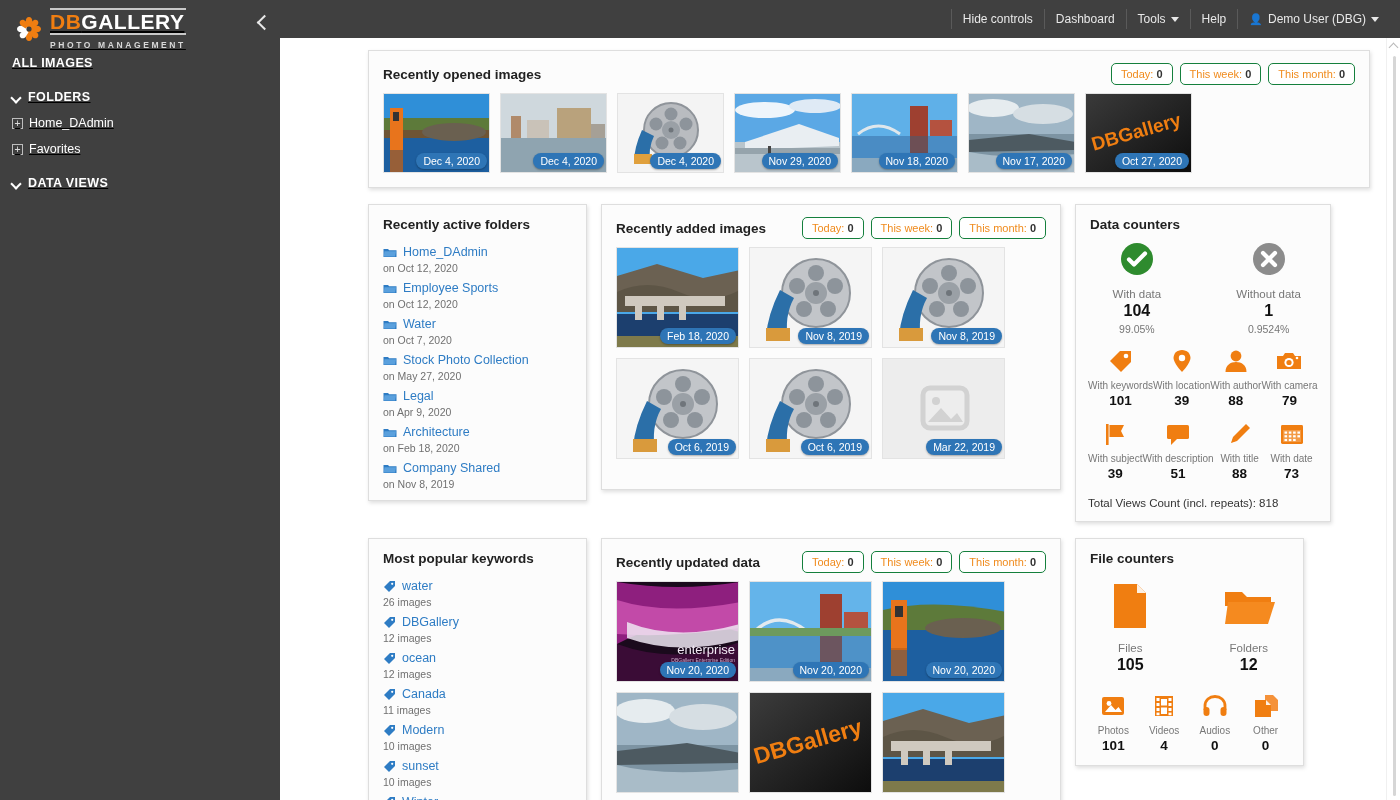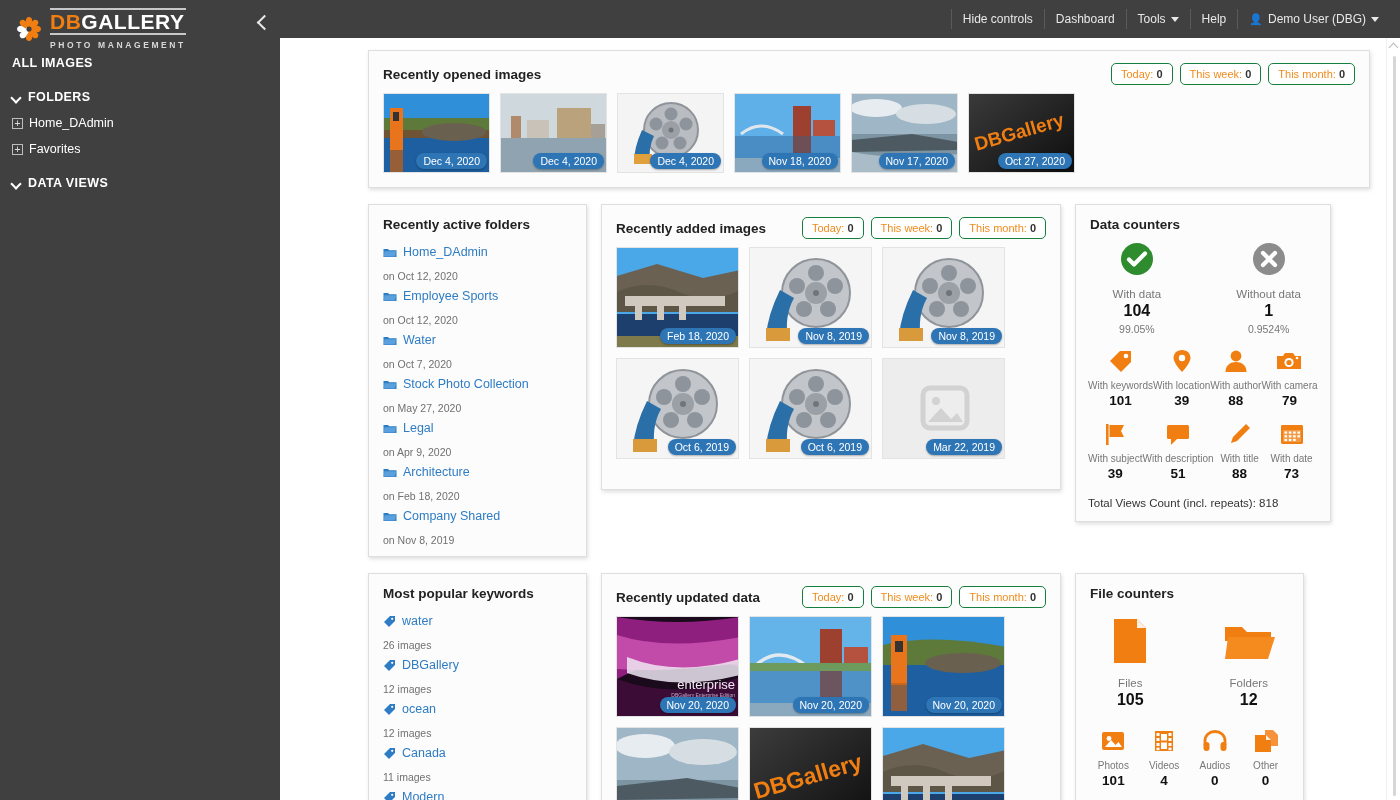--- a/index.html
+++ b/index.html
@@ -2,21 +2,21 @@
 <html><head>
 <meta charset="utf-8">
 <style>
   * { box-sizing: border-box; margin: 0; padding: 0; }
   html, body {
     width: 1400px; height: 800px;
     font-family: "Liberation Sans", sans-serif;
     background: #ffffff;
     overflow: hidden;
   }
-  .app { position: relative; width: 1400px; height: 612px; display: flex; }
+  .app { position: relative; width: 1400px; height: 612px; display: flex; text-decoration: underline; }
 
   
   .sidebar {
     width: 280px; height: 800px;
     background: #404040;
     color: #ffffff;
     flex: 0 0 280px;
     position: relative;
     overflow: hidden;
   }
@@ -135,21 +135,21 @@
   .col-left { flex: 0 0 219px; }
   .col-mid { flex: 0 0 460px; }
   .col-right { flex: 0 0 229px; }
 
   
   .list-body { padding: 0 14px 10px 14px; }
   .list-item { padding-top: 7px; cursor: pointer; }
   .list-link {
     font-size: 12.5px; color: #2e7cc4; display: flex; align-items: center; gap: 6px;
   }
-  .list-sub { font-size: 10.5px; color: #707070; padding-left: 0; margin-top: 11px; }
+  .list-sub { font-size: 10.5px; color: #707070; padding-left: 0; margin-top: 3px; }
 
   .folder-ico { width: 14px; height: 11px; flex: 0 0 14px; }
   .tag-ico { width: 13px; height: 13px; flex: 0 0 13px; }
 
   
   .ctr-body { padding: 4px 12px 12px 12px; }
   .ctr-row2 { display: flex; gap: 34px; }
   .ctr-row2 > div { flex: 1; text-align: center; }
   .ctr-row4 { display: flex; margin-top: 14px; }
   .ctr-row4 > div { flex: 1; text-align: center; }
@@ -322,20 +322,34 @@
                 </g>
                 <path d="M24 36 Q16 54 16 68 L32 70 Q30 54 36 42 Z" fill="#2b6fa8"></path>
                 <rect x="16" y="60" width="18" height="10" fill="#e0a03c"></rect>
               </svg>
             </div>
             <span class="date-pill">Dec 4, 2020</span>
           </div>
           <div class="thumb">
             <div class="img">
               <svg width="107" height="80" viewBox="0 0 107 80" preserveAspectRatio="none">
+                <rect width="107" height="80" fill="#5ba8e5"></rect>
+                <ellipse cx="30" cy="16" rx="30" ry="8" fill="#eef5fb"></ellipse>
+                <ellipse cx="80" cy="12" rx="26" ry="7" fill="#dfeaf5"></ellipse>
+                <rect y="48" width="107" height="32" fill="#b9c5cc"></rect>
+                <polygon points="10,48 64,30 104,44 104,52 10,56" fill="#e9eef2"></polygon>
+                <rect x="0" y="54" width="107" height="6" fill="#96a4ac"></rect>
+                <rect x="33" y="52" width="3" height="12" fill="#444"></rect>
+              </svg>
+            </div>
+            <span class="date-pill">Nov 29, 2020</span>
+          </div>
+          <div class="thumb">
+            <div class="img">
+              <svg width="107" height="80" viewBox="0 0 107 80" preserveAspectRatio="none">
                 <rect width="107" height="80" fill="#5fb0e8"></rect>
                 <rect y="42" width="107" height="38" fill="#4a8cc4"></rect>
                 <path d="M6 40 Q26 24 48 40" fill="none" stroke="#dfe7ec" stroke-width="3"></path>
                 <rect x="58" y="12" width="18" height="30" fill="#9e4030"></rect>
                 <rect x="78" y="26" width="22" height="16" fill="#b4523f"></rect>
                 <rect x="58" y="42" width="18" height="22" fill="#7c3427" opacity="0.7"></rect>
                 <rect y="64" width="107" height="16" fill="#8aa9bf"></rect>
               </svg>
             </div>
             <span class="date-pill">Nov 18, 2020</span>

